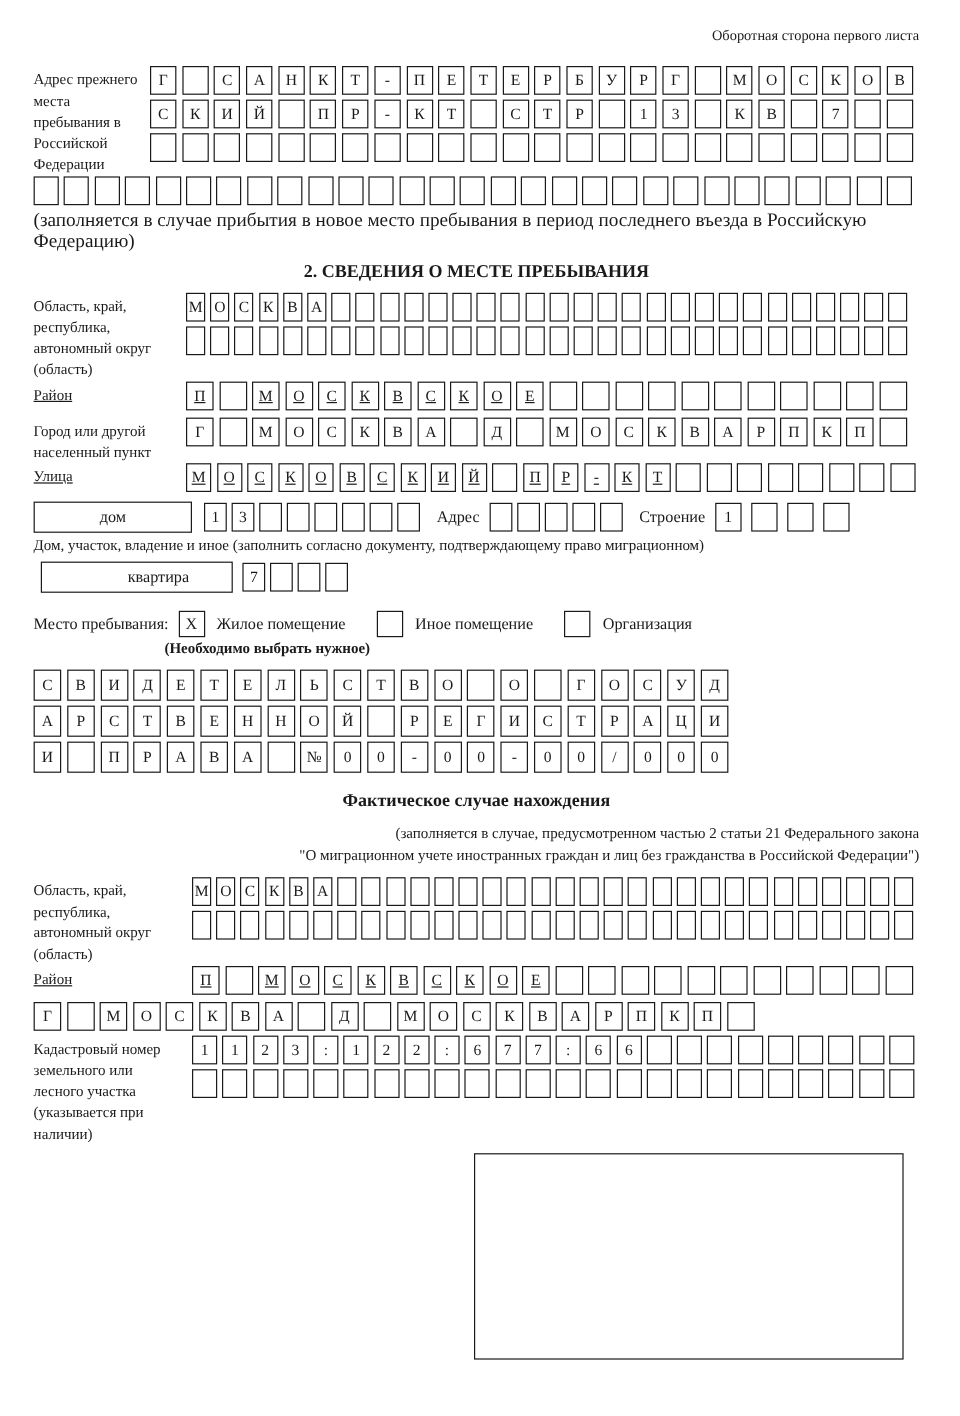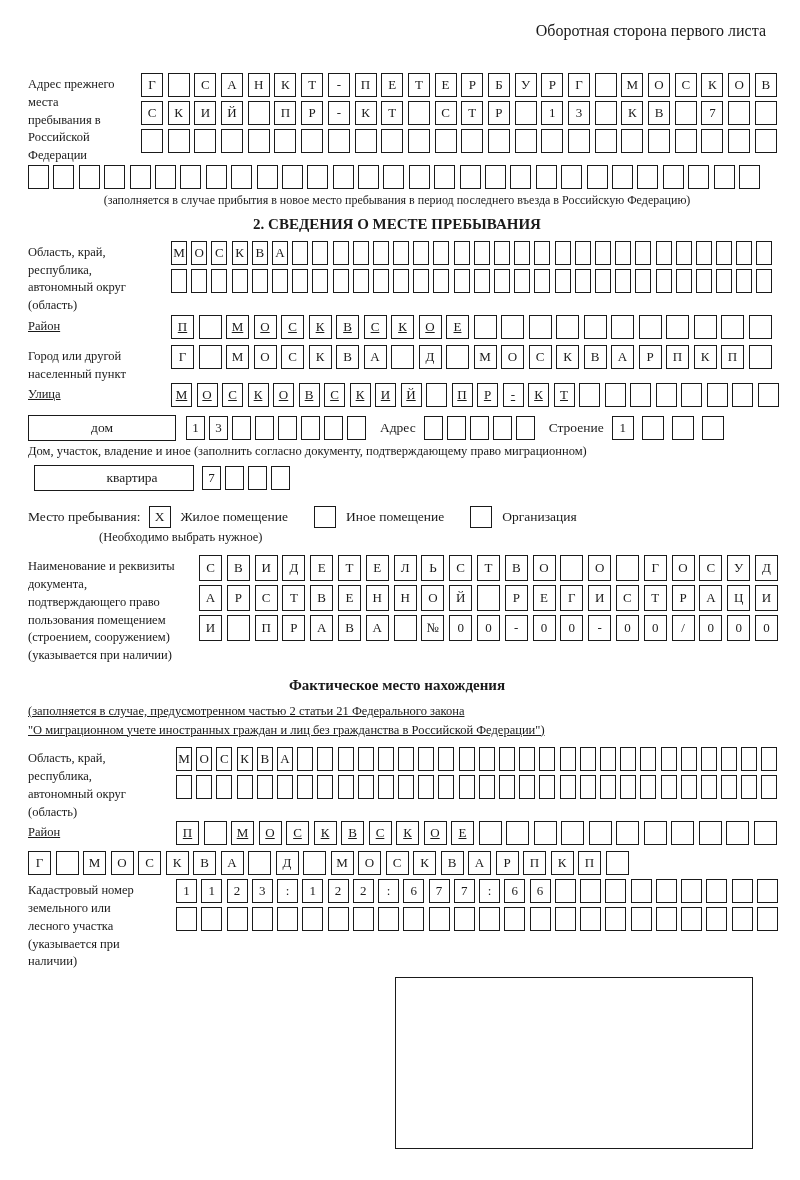--- a/index.html
+++ b/index.html
@@ -4,23 +4,23 @@
 <style>
   * { box-sizing: border-box; }
   html, body { margin: 0; padding: 0; background: #fff; }
   body {
     width: 800px; height: 1180px;
     font-family: "Liberation Serif", "DejaVu Serif", serif;
     color: #1a1a1a;
   }
   .page { padding: 22px 34px 16px 28px; }
 
-  .header-note { text-align: right; font-size: 16px; margin-bottom: 33px; }
-
-  .labelrow { display: flex; align-items: flex-start; gap: 16px; }
+  .header-note { text-align: right; font-size: 12px; margin-bottom: 18px; }
+
+  .labelrow { display: flex; align-items: flex-start; }
   .label { font-size: 12.5px; line-height: 1.42; padding-top: 3px; padding-right: 6px; }
   .w97  { flex: 0 0 97px; }
   .w127 { flex: 0 0 127px; }
   .w132 { flex: 0 0 132px; }
   .w155 { flex: 0 0 155px; }
   .cellcol { flex: 1 1 auto; }
 
   .cells { display: flex; margin-bottom: 4px; }
   .cell {
     border: 1.5px solid #1a1a1a; height: 24px;
@@ -30,48 +30,48 @@
   .sz-a .cell { width: 22px;   margin-right: 4.7px; }  
   .sz-f .cell { width: 21px;   margin-right: 4.4px; }  
   .sz-b .cell { width: 16px;   margin-right: 4.2px; }  
   .sz-c .cell { width: 23px;   margin-right: 4.5px; }  
   .sz-u .cell { width: 21px;   margin-right: 4.5px; }  
   .sz-d .cell { width: 23px;   margin-right: 4.8px; height: 26px; } 
   .sz-e .cell { width: 21px;   margin-right: 4.25px; } 
   .sz-h .cell { width: 19px;   margin-right: 4px; }    
   .sz-s .cell { width: 22px;   margin-right: 8px; }    
 
-  .caption { font-size: 12px; text-align: center; margin: 2px 0 8px; }
+  .caption { font-size: 16px; margin: 2px 0 8px; }
   .caption-left { font-size: 12.5px; text-align: left; margin: 1px 0 6px; }
   .sec-title { font-size: 15px; font-weight: bold; text-align: center; margin: 8px 0 8px; }
 
   .dom-row { display: flex; align-items: center; margin: 4px 0 3px; }
   .inline-box {
     border: 1.5px solid #1a1a1a; height: 26px; background: #fff;
     display: flex; align-items: center; justify-content: center; font-size: 13.5px;
   }
-  .dom-box { width: 148px; margin-right: 10px; }
+  .dom-box { width: 132px; margin-right: 10px; }
   .kv-box  { width: 160px; margin-right: 8px; margin-left: 6px; padding-left: 36px; }
   .inline-lbl { font-size: 13.5px; margin: 0 8px 0 10px; white-space: nowrap; }
   .cells.inline { margin-bottom: 0; }
 
   .kv-row { display: flex; align-items: center; margin: 3px 0 3px; }
 
   .mesto-row { display: flex; align-items: center; margin: 15px 0 2px; font-size: 13.5px; }
   .chk {
     width: 22px; height: 22px; border: 1.5px solid #1a1a1a;
     display: inline-flex; align-items: center; justify-content: center;
     font-size: 13.5px; flex: 0 0 auto; background: #fff;
   }
   .mesto-lbl { margin-right: 8px; }
   .opt-lbl { margin: 0 26px 0 10px; text-align: center; }
-  .mesto-caption { font-size: 12.5px; margin: 2px 0 10px 71px; }
+  .mesto-caption { font-size: 12.5px; margin: 2px 0 10px 109px; font-weight: bold; }
 
   .fact-title { font-size: 15px; font-weight: bold; text-align: center; margin: 12px 0 8px; }
-  .fact-cap { font-size: 12.5px; text-align: left; line-height: 1.5; text-decoration: underline; }
+  .fact-cap { font-size: 12.5px; text-align: right; line-height: 1.5; }
   .fact-cap-wrap { margin-bottom: 8px; }
 
   .mark-box {
     width: 358px; height: 172px; border: 1.5px solid #1a1a1a;
     margin-left: 367px; margin-top: 6px; background: #fff;
   }
   .mb2 { margin-bottom: 2px; text-decoration: underline; }
   .mb4 { margin-bottom: 4px; }
 </style>
 </head>
@@ -406,21 +406,20 @@
     <span class="chk">X</span>
     <span class="opt-lbl">Жилое помещение</span>
     <span class="chk"></span>
     <span class="opt-lbl">Иное помещение</span>
     <span class="chk"></span>
     <span class="opt-lbl">Организация</span>
   </div>
   <div class="mesto-caption">(Необходимо выбрать нужное)</div>
 
   <div class="labelrow mb4">
-    <div class="label w155">Наименование и реквизиты документа, подтверждающего право пользования помещением (строением, сооружением) (указывается при наличии)</div>
     <div class="cellcol">
       <div class="cells sz-d">
           <span class="cell">С</span>
           <span class="cell">В</span>
           <span class="cell">И</span>
           <span class="cell">Д</span>
           <span class="cell">Е</span>
           <span class="cell">Т</span>
           <span class="cell">Е</span>
           <span class="cell">Л</span>
@@ -480,21 +479,21 @@
           <span class="cell">0</span>
           <span class="cell">0</span>
           <span class="cell">/</span>
           <span class="cell">0</span>
           <span class="cell">0</span>
           <span class="cell">0</span>
         </div>
     </div>
   </div>
 
-  <div class="fact-title">Фактическое место нахождения</div>
+  <div class="fact-title">Фактическое случае нахождения</div>
   <div class="fact-cap-wrap">
     <div class="fact-cap">(заполняется в случае, предусмотренном частью 2 статьи 21 Федерального закона</div>
     <div class="fact-cap">"О миграционном учете иностранных граждан и лиц без гражданства в Российской Федерации")</div>
   </div>
 
   <div class="labelrow">
     <div class="label w132">Область, край, республика, автономный округ (область)</div>
     <div class="cellcol">
       <div class="cells sz-b">
           <span class="cell">М</span>

